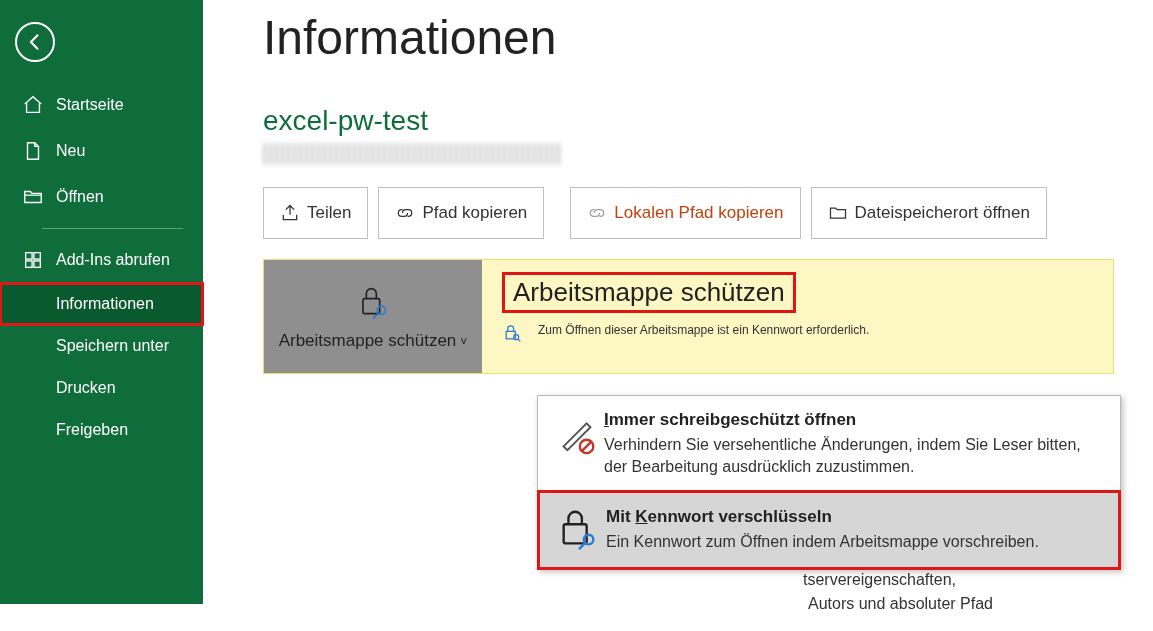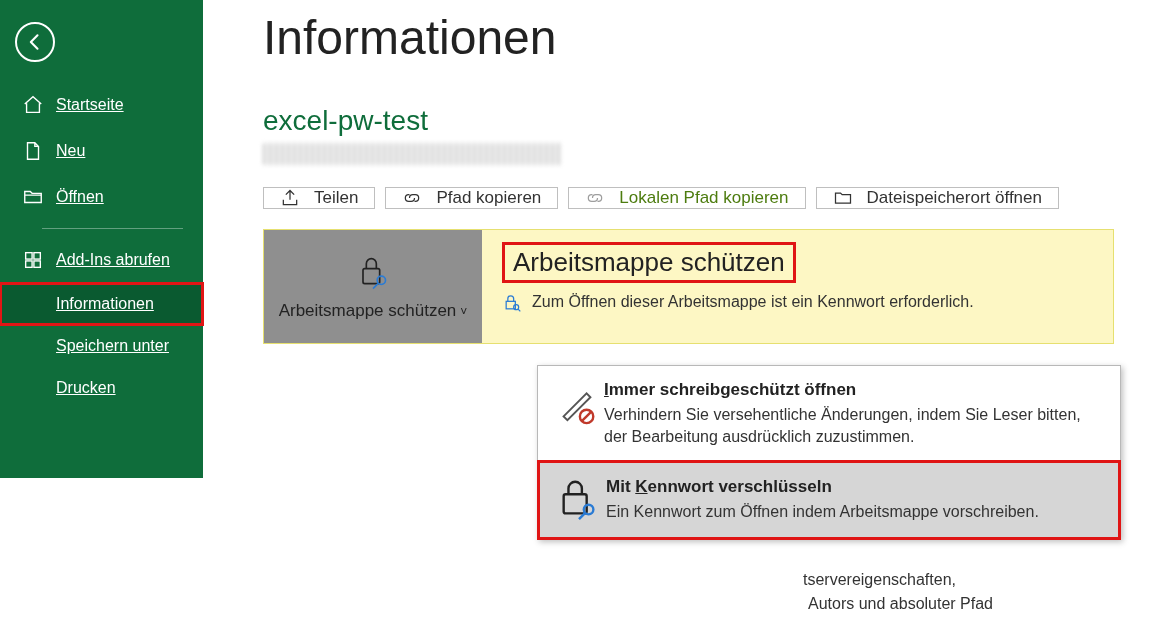--- a/index.html
+++ b/index.html
@@ -1,50 +1,50 @@
 <!DOCTYPE html>
 <html><head>
 <meta charset="utf-8">
 <style>
   * { box-sizing: border-box; margin: 0; padding: 0; font-family: "Segoe UI", "Segoe UI Light", sans-serif; }
   body { width: 1153px; height: 631px; overflow: hidden; background: #fff; position: relative; }
 
   
-  .sidebar { position: absolute; left: 0; top: 0; width: 203px; height: 478px; background: #0f6d3b; color: #fff; text-decoration: underline; }
+  .sidebar { position: absolute; left: 0; top: 0; width: 203px; height: 604px; background: #0f6d3b; color: #fff; }
   .back-circle { width: 40px; height: 40px; border: 2px solid #fff; border-radius: 50%; margin: 22px 0 20px 15px; display: flex; align-items: center; justify-content: center; cursor: pointer; }
   .back-circle svg { width: 20px; height: 20px; }
   .side-item { display: flex; align-items: center; gap: 12px; padding: 12px 0 12px 22px; font-size: 16px; cursor: pointer; }
   .side-item .lbl { color: #fff; }
   .side-divider { height: 1px; background: rgba(255,255,255,0.35); margin: 8px 20px 8px 42px; }
   .side-selected { background: #0a5a30; outline: 3px solid #e01515; outline-offset: -2px; }
   .side-nested .side-item { padding-left: 56px; }
 
   .icon-box { width: 22px; height: 22px; display: inline-flex; align-items: center; justify-content: center; }
   .icon-box svg { width: 22px; height: 22px; stroke: #fff; fill: none; stroke-width: 1.5; }
 
   
   .main { position: absolute; left: 203px; top: 0; right: 0; bottom: 0; padding: 10px 0 0 60px; }
   .page-title { font-size: 48px; font-weight: 300; color: #222; margin-bottom: 40px; }
   .file-name { font-size: 28px; font-weight: 400; color: #0f6d3b; margin-bottom: 6px; }
   .file-path { height: 22px; width: 300px; background: repeating-linear-gradient(90deg,#999,#999 3px,#fff 3px,#fff 6px); opacity: .5; border-radius: 2px; margin-bottom: 22px; filter: blur(2px); }
 
   .btn-row { display: flex; gap: 10px; margin-bottom: 20px; }
-  .btn { border: 1px solid #bfbfbf; background: #fff; padding: 0 16px; font-size: 17px; display: inline-flex; align-items: center; gap: 14px; cursor: pointer; color: #333; }
-  .btn.disabled { color: #4d7c0f; cursor: default; }
+  .btn { border: 1px solid #bfbfbf; background: #fff; padding: 15px 16px; font-size: 17px; display: inline-flex; align-items: center; gap: 7px; cursor: pointer; color: #333; }
+  .btn.disabled { color: #c2410c; cursor: default; margin-left: 16px; }
   .btn svg { width: 20px; height: 20px; stroke: #333; fill: none; stroke-width: 1.5; }
   .btn.disabled svg { stroke: #9e9e9e; }
 
   
   .panel { width: 851px; background: #fdf7c4; border: 1px solid #e6e070; display: flex; position: relative; }
   .panel-left { width: 218px; background: #8f8f8f; display: flex; flex-direction: column; align-items: center; justify-content: center; padding: 22px 10px; cursor: pointer; }
   .panel-left .plabel { text-align: center; font-size: 17px; color: #222; margin-top: 8px; line-height: 1.25; }
   .panel-left .chev { font-size: 12px; margin-left: 4px; }
   .panel-right { flex: 1; padding: 12px 20px 16px 20px; }
   .panel-heading { font-size: 26px; font-weight: 400; color: #222; padding: 2px 8px; display: inline-block; border: 3px solid #e01515; }
-  .panel-sub { display: flex; align-items: flex-start; gap: 10px; margin-top: 10px; font-size: 16px; color: #333; }
+  .panel-sub { display: flex; align-items: flex-start; gap: 16px; margin-top: 10px; font-size: 12px; color: #333; }
   .panel-sub svg { width: 20px; height: 20px; flex-shrink: 0; }
 
   
   .menu { position: absolute; left: 273px; top: 135px; width: 584px; background: #fff; border: 1px solid #b8b8b8; box-shadow: 2px 2px 6px rgba(0,0,0,.25); z-index: 5; }
   .menu-item { display: flex; gap: 4px; padding: 14px 16px; }
   .menu-item.highlight { background: #d6d6d6; border: 3px solid #e01515; margin: -1px; }
   .menu-icon { width: 46px; height: 46px; flex-shrink: 0; display: flex; align-items: center; justify-content: center; }
   .menu-title { font-size: 17px; font-weight: 600; color: #222; margin-bottom: 4px; }
   .menu-desc { font-size: 16px; color: #333; line-height: 1.35; }
   .ul { text-decoration: underline; }
@@ -105,20 +105,23 @@
 
   <div class="side-nested">
     <div class="side-item side-selected">
       <span class="lbl">Informationen</span>
     </div>
     <div class="side-item">
       <span class="lbl">Speichern unter</span>
     </div>
     <div class="side-item">
       <span class="lbl">Drucken</span>
+    </div>
+    <div class="side-item">
+      <span class="lbl">Freigeben</span>
     </div>
   </div>
 </div>
 
 <div class="main">
   <div class="page-title">Informationen</div>
   <div class="file-name">excel-pw-test</div>
   <div class="file-path"></div>
 
   <div class="btn-row">

